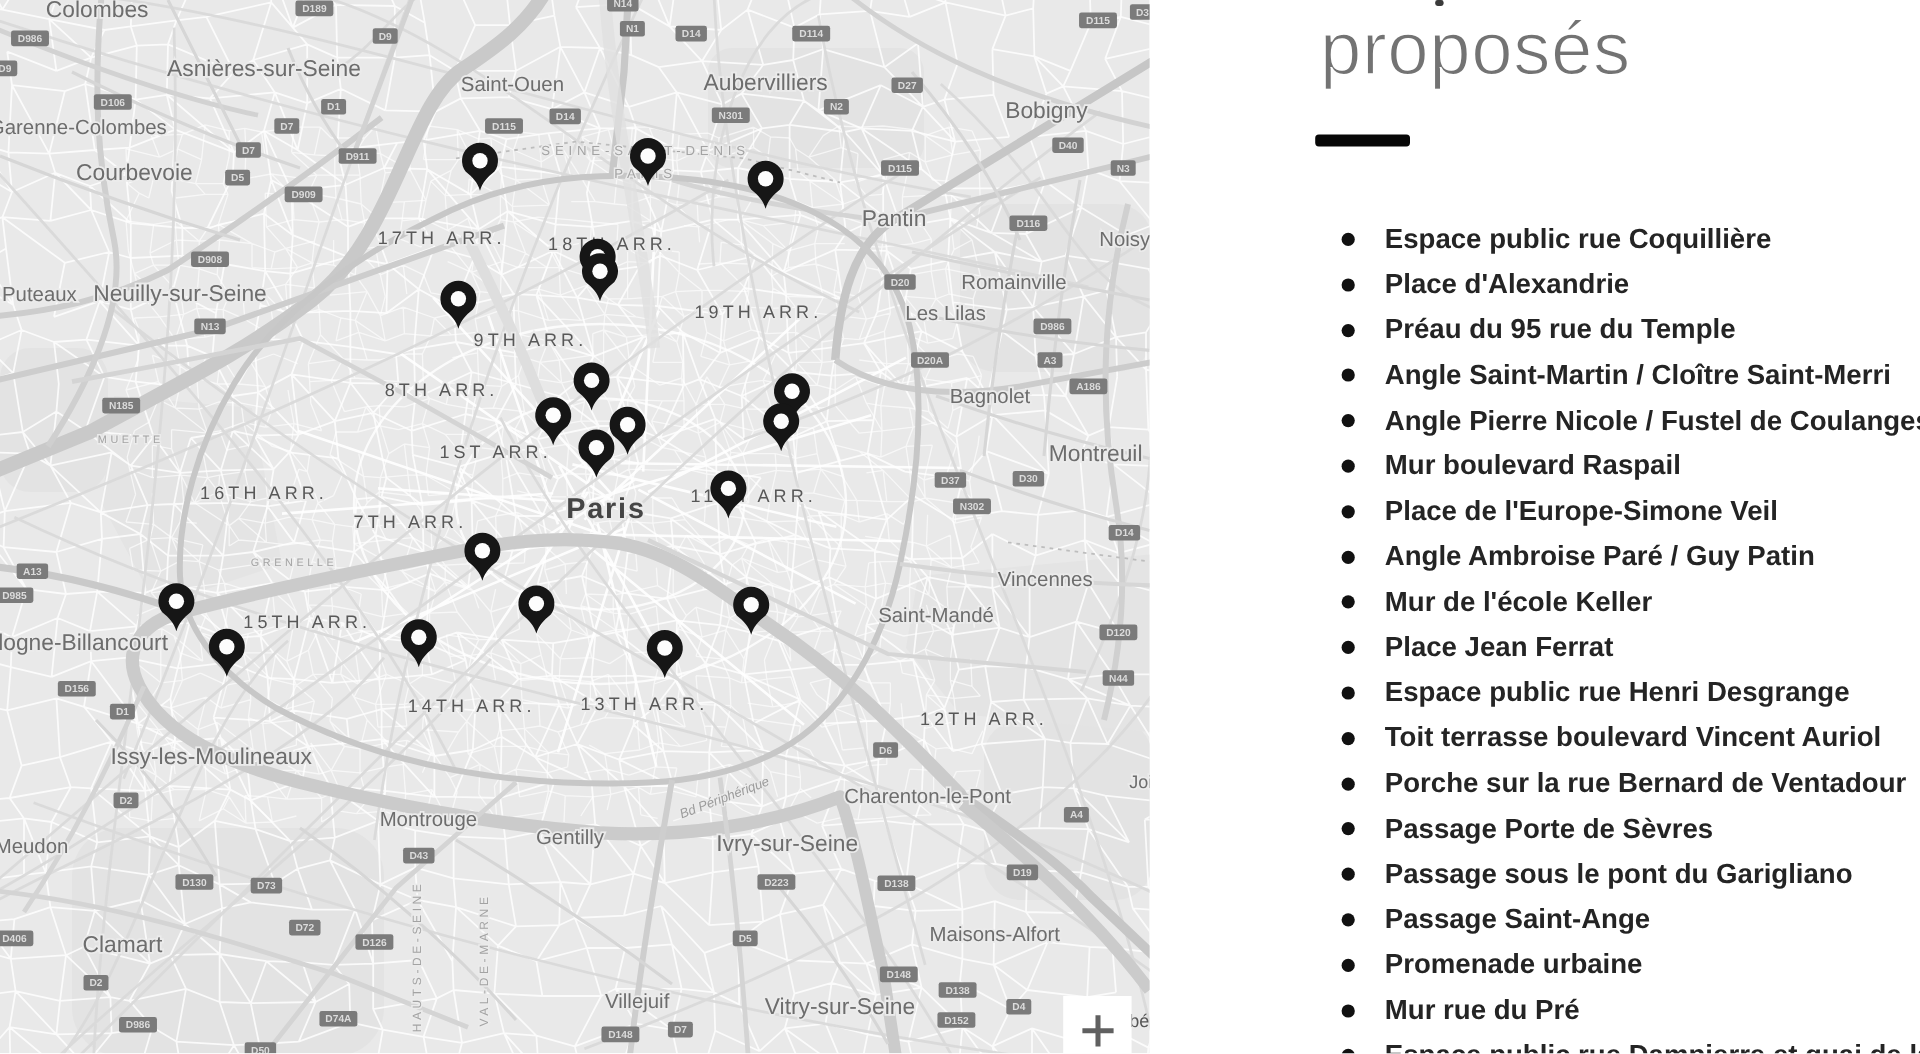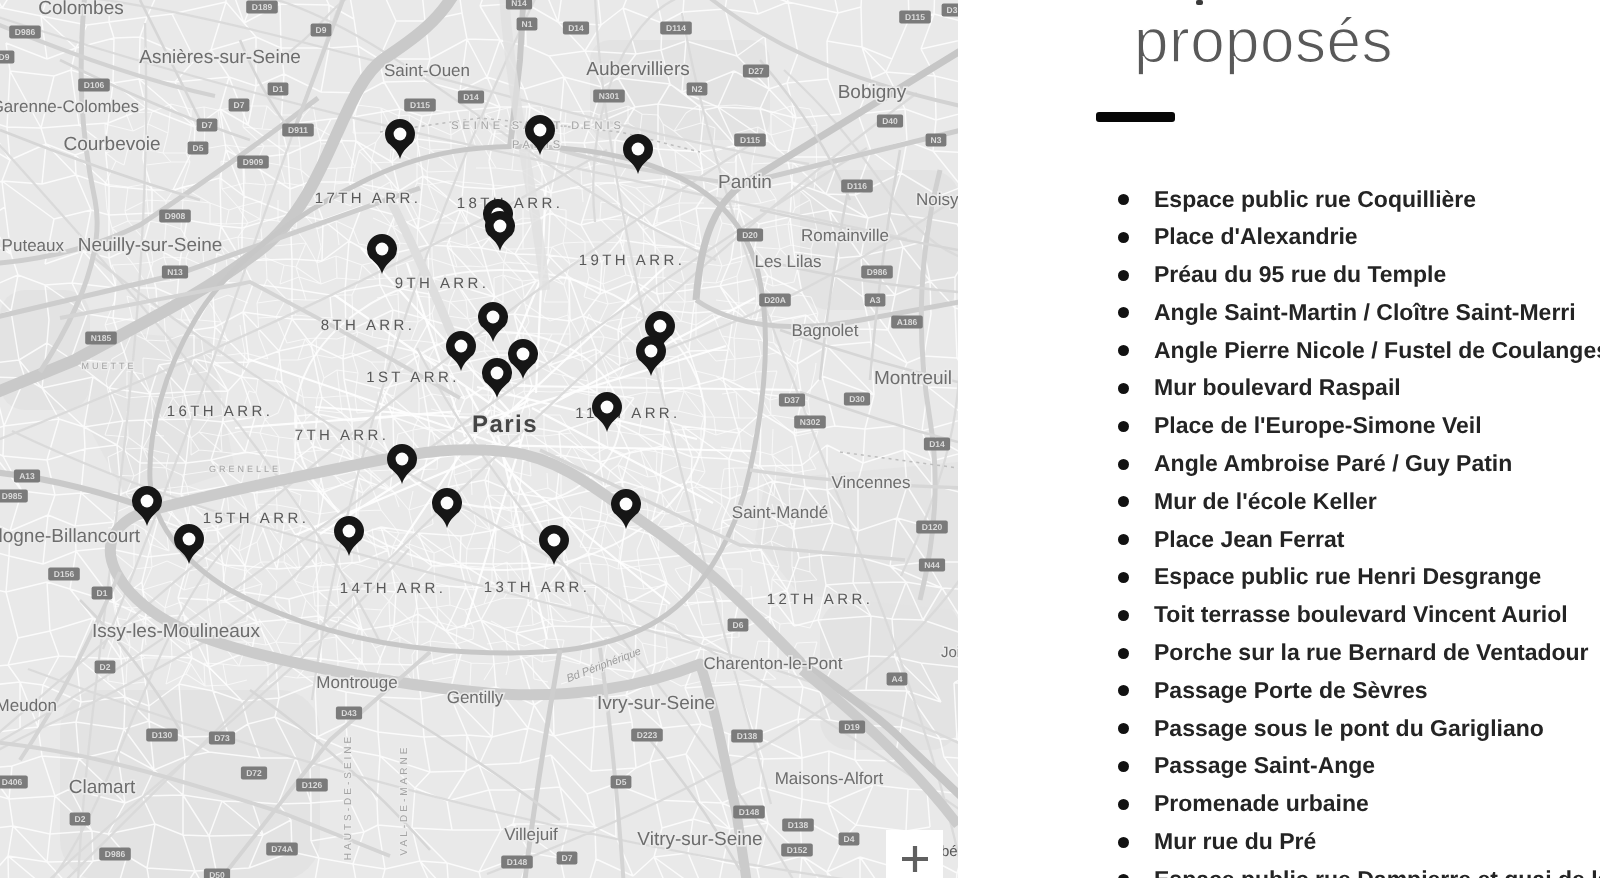--- a/index.html
+++ b/index.html
@@ -1,18 +1,18 @@
 <!DOCTYPE html>
 <html lang="fr"><head><meta charset="utf-8">
 <title>Les sites proposés</title>
 <style>
 html,body{margin:0;padding:0;background:#ffffff;font-family:"Liberation Sans",sans-serif;}
 *{-webkit-font-smoothing:antialiased;text-rendering:geometricPrecision;}
 #page{position:relative;width:1600px;height:878px;overflow:hidden;background:#ffffff;filter:grayscale(1);}
-#panel h1{position:absolute;left:1134px;top:11px;margin:0;font-size:62px;line-height:62px;font-weight:400;color:#c2410c;letter-spacing:0.5px;-webkit-text-stroke:1.3px #ffffff;}
+#panel h1{position:absolute;left:1100px;top:11px;margin:0;font-size:62px;line-height:62px;font-weight:400;color:#737373;letter-spacing:0.5px;-webkit-text-stroke:1.3px #ffffff;}
 #bar{position:absolute;left:1096px;top:112px;width:79px;height:10px;border-radius:3px;background:#070707;}
 #idot{position:absolute;left:1196px;top:0;width:7px;height:5px;background:#3a3a3a;border-radius:2px;}
 ul{position:absolute;left:1154px;top:180.5px;margin:0;padding:0;list-style:none;width:460px;}
 li{position:relative;line-height:37.8px;font-size:23px;font-weight:bold;color:#242424;white-space:nowrap;}
 li::before{content:"";position:absolute;left:-36px;top:13.6px;width:11px;height:11px;border-radius:50%;background:#111;}
 </style></head>
 <body>
 <div id="page">
 
 <svg width="958" height="878" viewBox="0 0 958 878" font-family="'Liberation Sans',sans-serif" style="position:absolute;left:0;top:0;filter:blur(0.55px)">

